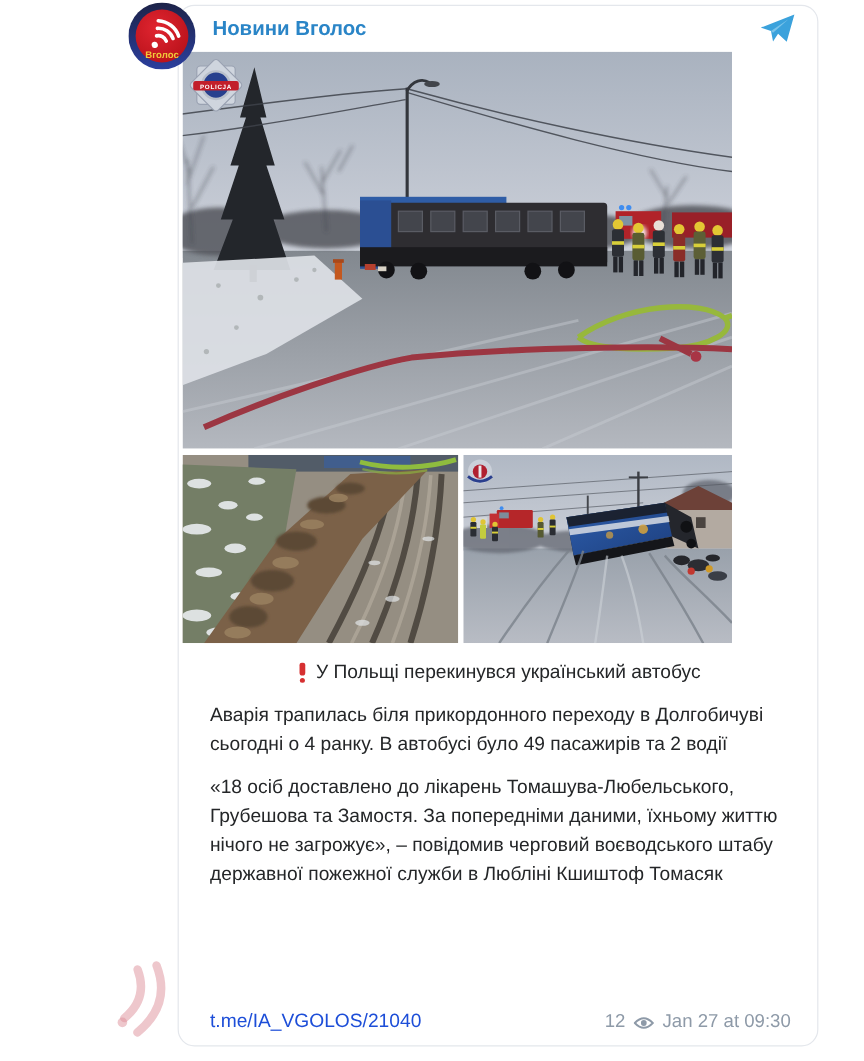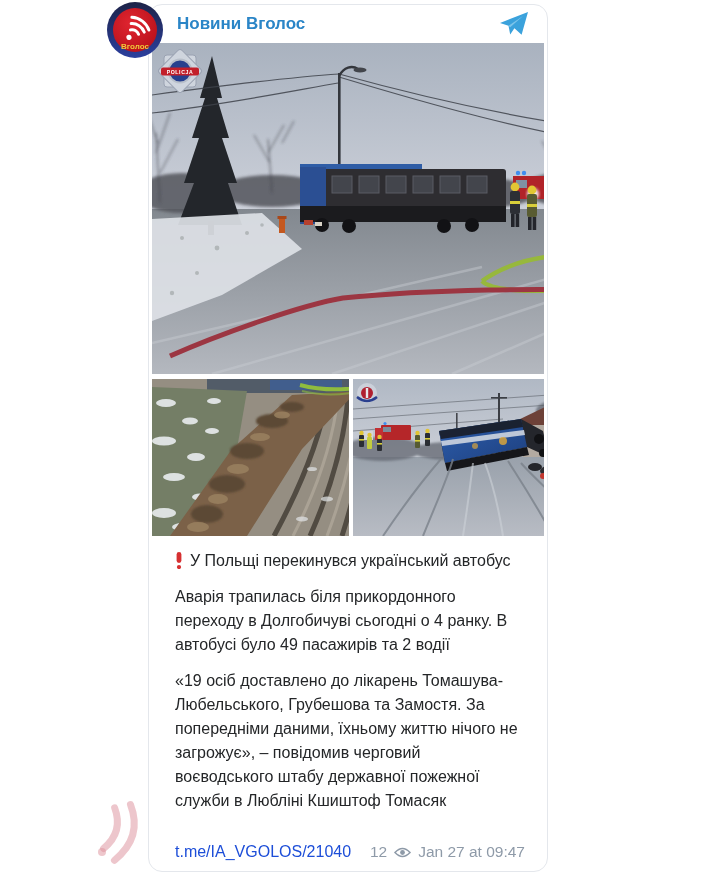--- a/index.html
+++ b/index.html
@@ -1,33 +1,33 @@
 <!DOCTYPE html>
 <html><head>
 <meta charset="utf-8">
 <style>
   html,body{margin:0;padding:0;background:#ffffff;}
   .canvas{position:relative;width:720px;height:884px;background:#ffffff;overflow:hidden;
           font-family:"Liberation Sans",sans-serif;}
   
-  .card{position:absolute;left:148px;top:4px;width:400px;height:868px;background:#ffffff;
+  .card{position:absolute;left:148px;top:4px;width:534px;height:868px;background:#ffffff;
         border:1px solid #e4e7ec;border-radius:14px;box-sizing:border-box;}
   .card-header{height:38px;display:flex;align-items:center;padding:0 18px 0 28px;}
   .channel-name{flex:1;color:#2a85c7;font-size:17px;font-weight:bold;}
   .plane{width:30px;height:26px;flex:0 0 auto;cursor:pointer;}
   
   .photo-main{margin:0 3px;height:331px;overflow:hidden;}
   .photo-row{margin:5px 3px 0;display:flex;gap:4px;height:157px;}
   .photo-small-left{width:230px;height:157px;overflow:hidden;}
   .photo-small-right{width:224px;height:157px;overflow:hidden;}
   .photo-main svg,.photo-row svg{display:block;}
   
   .post-text{padding:13px 24px 0 26px;font-size:16px;line-height:24px;color:#242628;}
   .post-text p{margin:0 0 12px;}
-  .heading-row{display:flex;align-items:flex-start;gap:7px;}
+  .heading-row{display:flex;align-items:flex-start;gap:7px;justify-content:center;}
   .excl{flex:0 0 auto;margin-top:3px;}
   
   .card-footer{position:absolute;left:26px;right:22px;bottom:10px;display:flex;
                justify-content:space-between;align-items:center;}
   .post-link{color:#1d4ed8;font-size:16px;text-decoration:none;font-weight:500;cursor:pointer;}
   .meta{display:flex;align-items:center;gap:7px;color:#8e9aa8;font-size:15.5px;margin-left:17px;}
   .eye{width:17px;height:11px;}
   
   .watermark{position:absolute;left:4px;top:894px;width:714px;white-space:nowrap;
              font-family:Liberation Sans, sans-serif;font-size:15.5px;color:#8f8f8f;z-index:30;}
@@ -393,32 +393,32 @@
 
     <div class="post-text">
       <p class="heading-row">
         <svg class="excl" width="8" height="17" viewBox="0 0 8 17">
           <rect x="1.6" y="0" width="4.8" height="11" rx="2.4" fill="#d63031"></rect>
           <circle cx="4" cy="15" r="2.1" fill="#d63031"></circle>
         </svg>
         <span>У Польщі перекинувся український автобус</span>
       </p>
       <p>Аварія трапилась біля прикордонного переходу в Долгобичуві сьогодні о 4 ранку. В автобусі було 49 пасажирів та 2 водії</p>
-      <p>«19 осіб доставлено до лікарень Томашува-Любельського, Грубешова та Замостя. За попередніми даними, їхньому життю нічого не загрожує», – повідомив черговий воєводського штабу державної пожежної служби в Любліні Кшиштоф Томасяк</p>
+      <p>«18 осіб доставлено до лікарень Томашува-Любельського, Грубешова та Замостя. За попередніми даними, їхньому життю нічого не загрожує», – повідомив черговий воєводського штабу державної пожежної служби в Любліні Кшиштоф Томасяк</p>
     </div>
 
     <div class="card-footer">
       <a class="post-link">t.me/IA_VGOLOS/21040</a>
       <div class="meta">
         <span>12</span>
         <svg class="eye" viewBox="0 0 17 11">
           <path d="M1,5.5 Q8.5,-2.5 16,5.5 Q8.5,13.5 1,5.5 Z" fill="none" stroke="#8e9aa8" stroke-width="1.6"></path>
           <circle cx="8.5" cy="5.5" r="2.4" fill="#8e9aa8"></circle>
         </svg>
-        <span>Jan 27 at 09:47</span>
+        <span>Jan 27 at 09:30</span>
       </div>
     </div>
   </div>
 
   <div class="avatar">
     <svg width="56" height="56" viewBox="0 0 56 56">
       <defs>
         <linearGradient id="a_ring" x1="0" y1="0" x2="0" y2="1">
           <stop offset="0" stop-color="#1d2348"></stop>
             <stop offset="1" stop-color="#2b3f9e"></stop>

